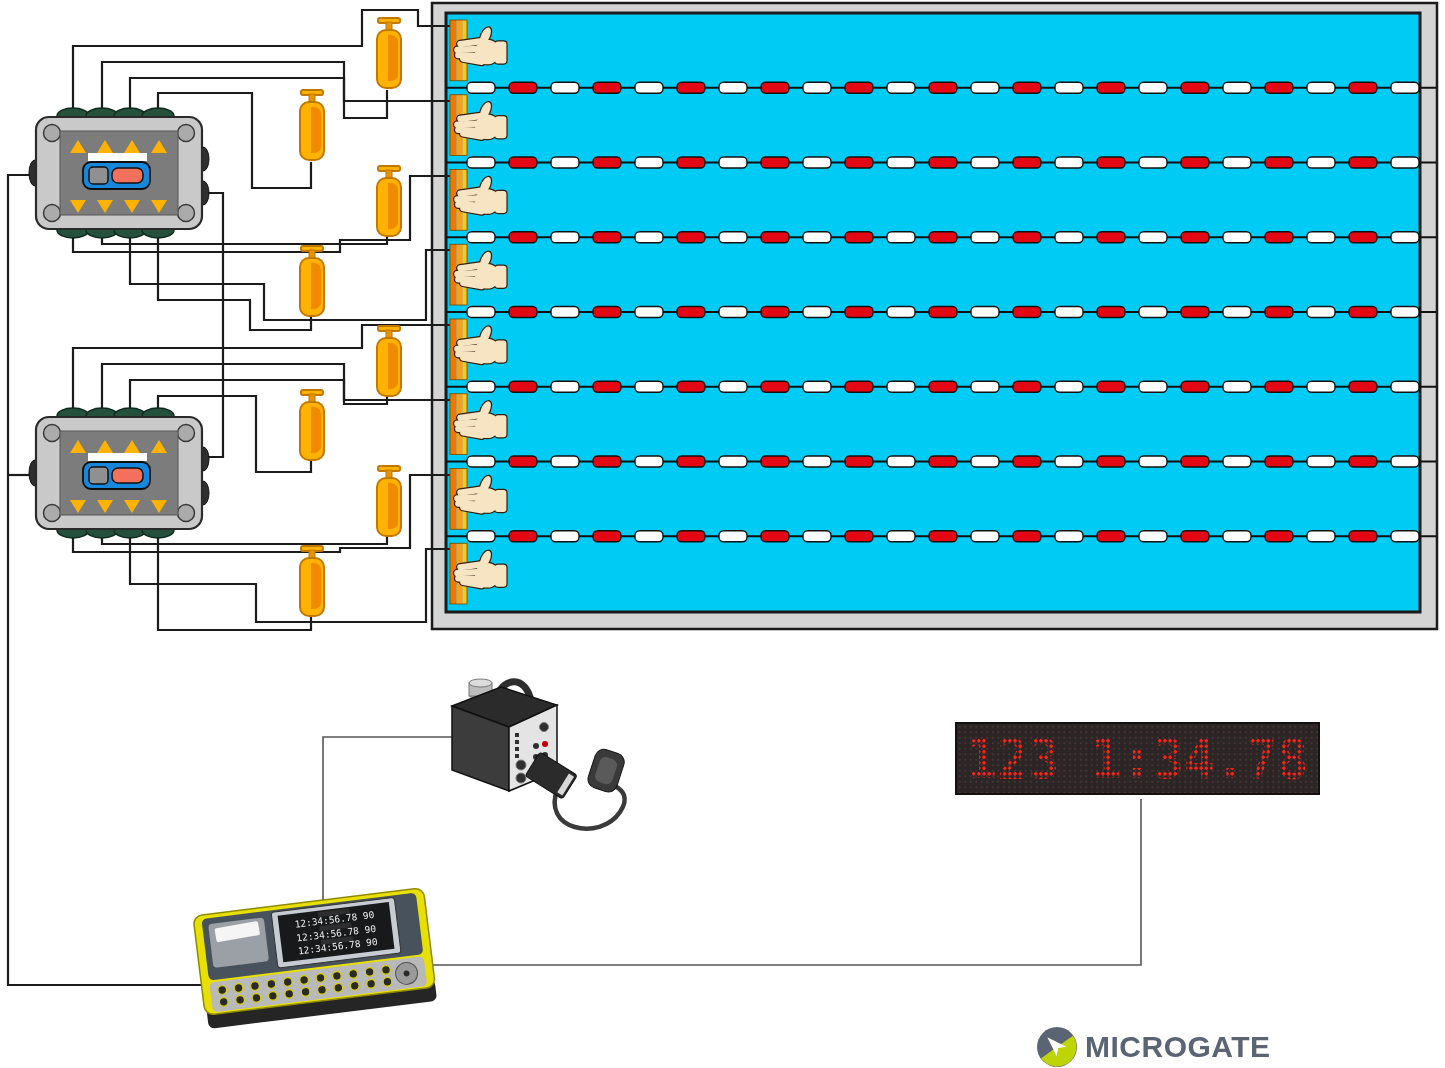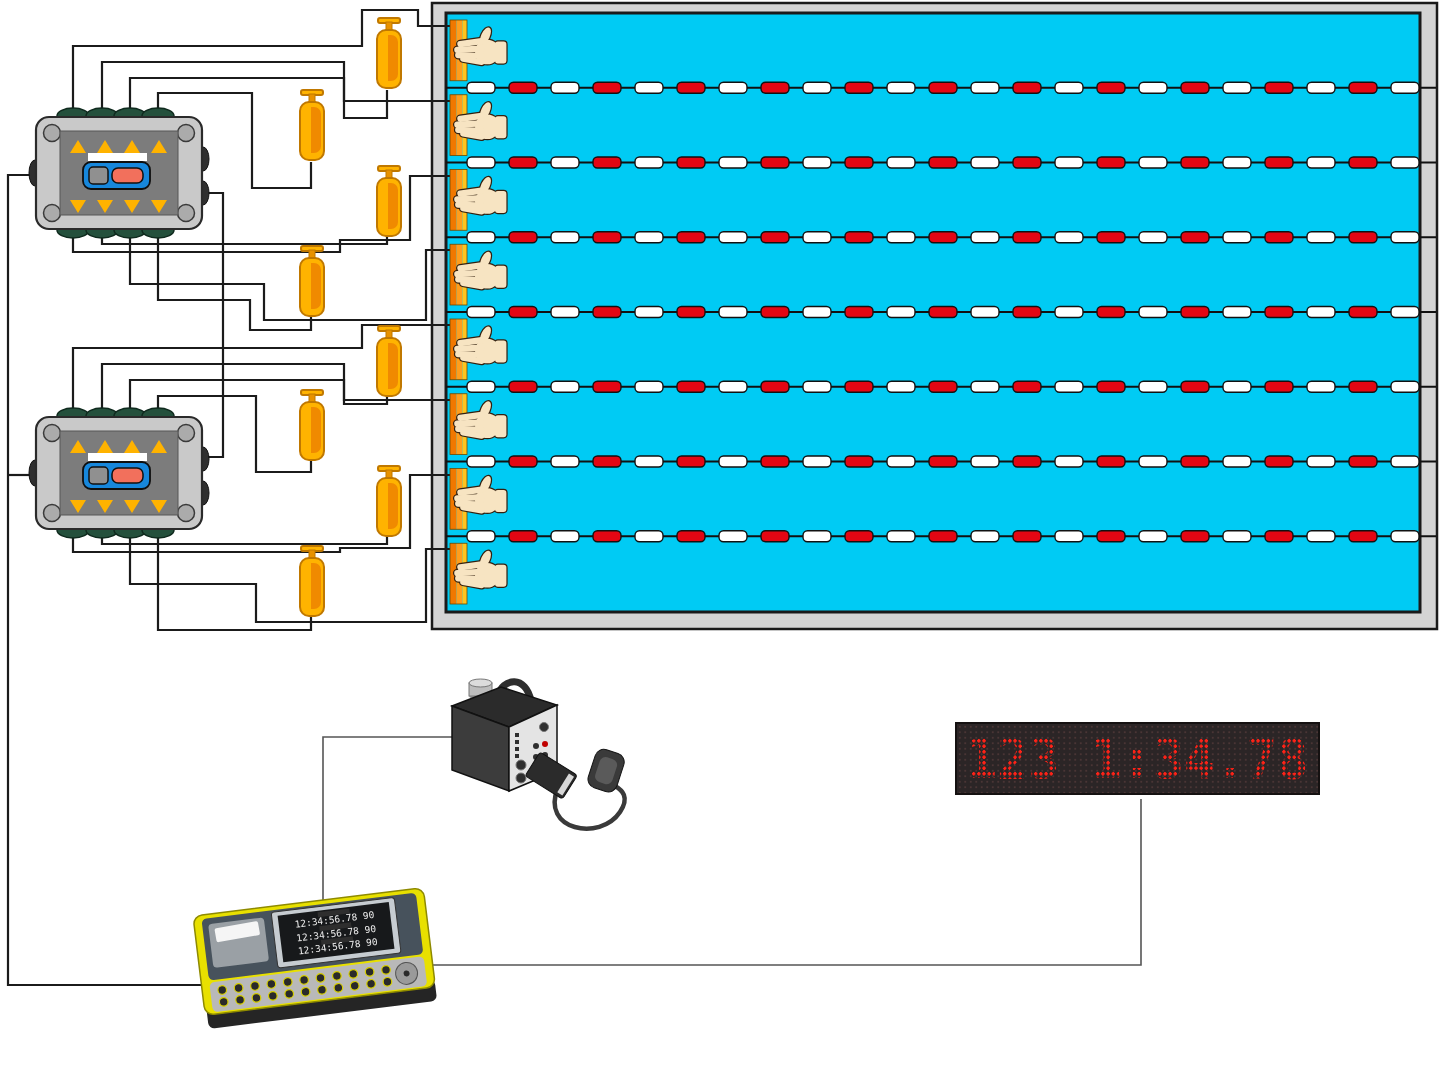--- a/index.html
+++ b/index.html
@@ -511,14 +511,22 @@
     <circle cx="205" cy="83" r="3" fill="#2A2A2A"></circle>
   </g>
 </svg>
 
 
 <div class="display">
   <div class="led-text">123 1:34.78</div>
 </div>
 
 
-
+<div class="logo">
+  <svg width="42" height="42" viewBox="0 0 40 40">
+    <circle cx="20" cy="20" r="19" fill="#5A6472" id="logo-dark"></circle>
+    <path d="M1.5,20 A18.5,18.5 0 0 0 38.5,20 Z" transform="rotate(-35 20 20)" fill="#BFD404" id="logo-lime"></path>
+    <path d="M20,7 L26.5,26 L20,21.5 L13.5,26 Z" transform="rotate(-45 20 20)" fill="#FFFFFF" id="logo-arrow"></path>
+  </svg>
+  <span class="logo-text">MICROGATE</span>
 </div>
 
+</div>
+
 </body></html>

